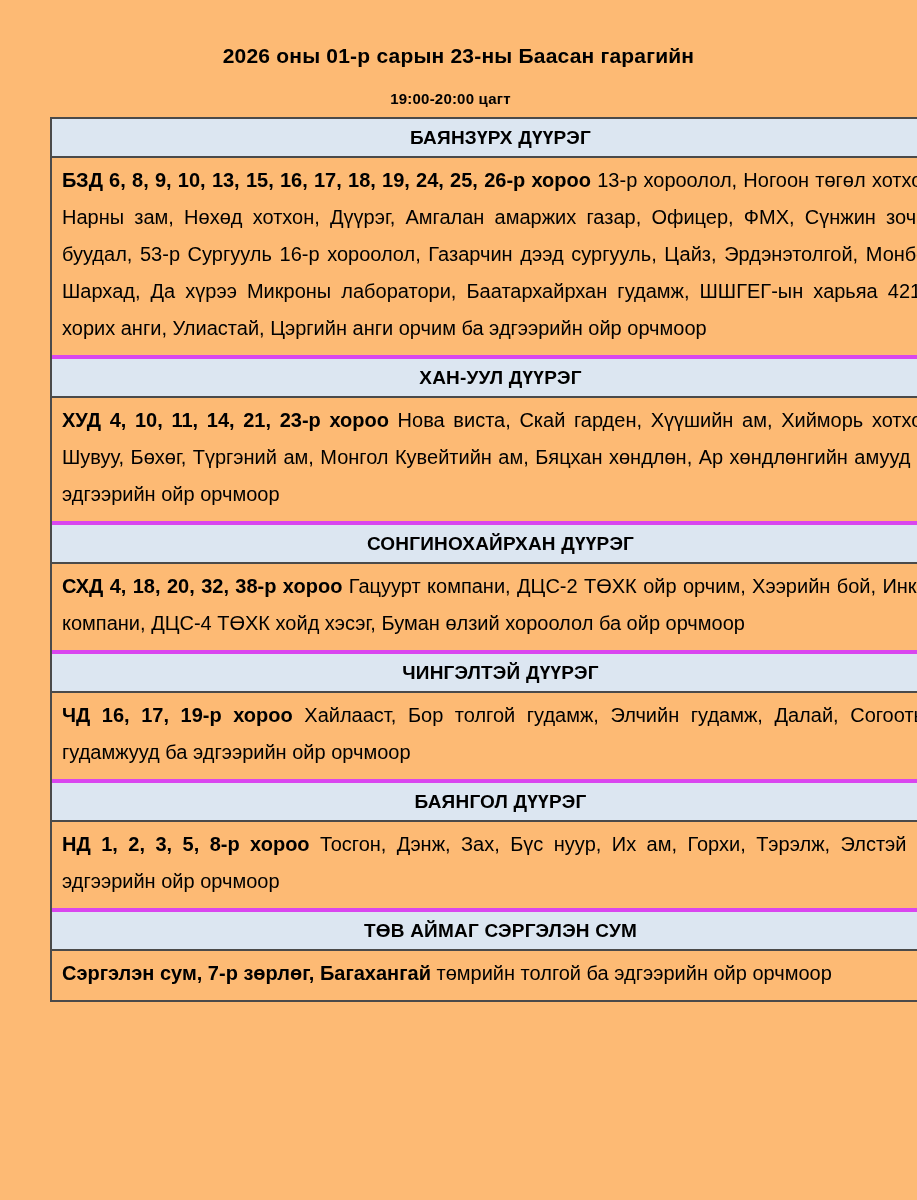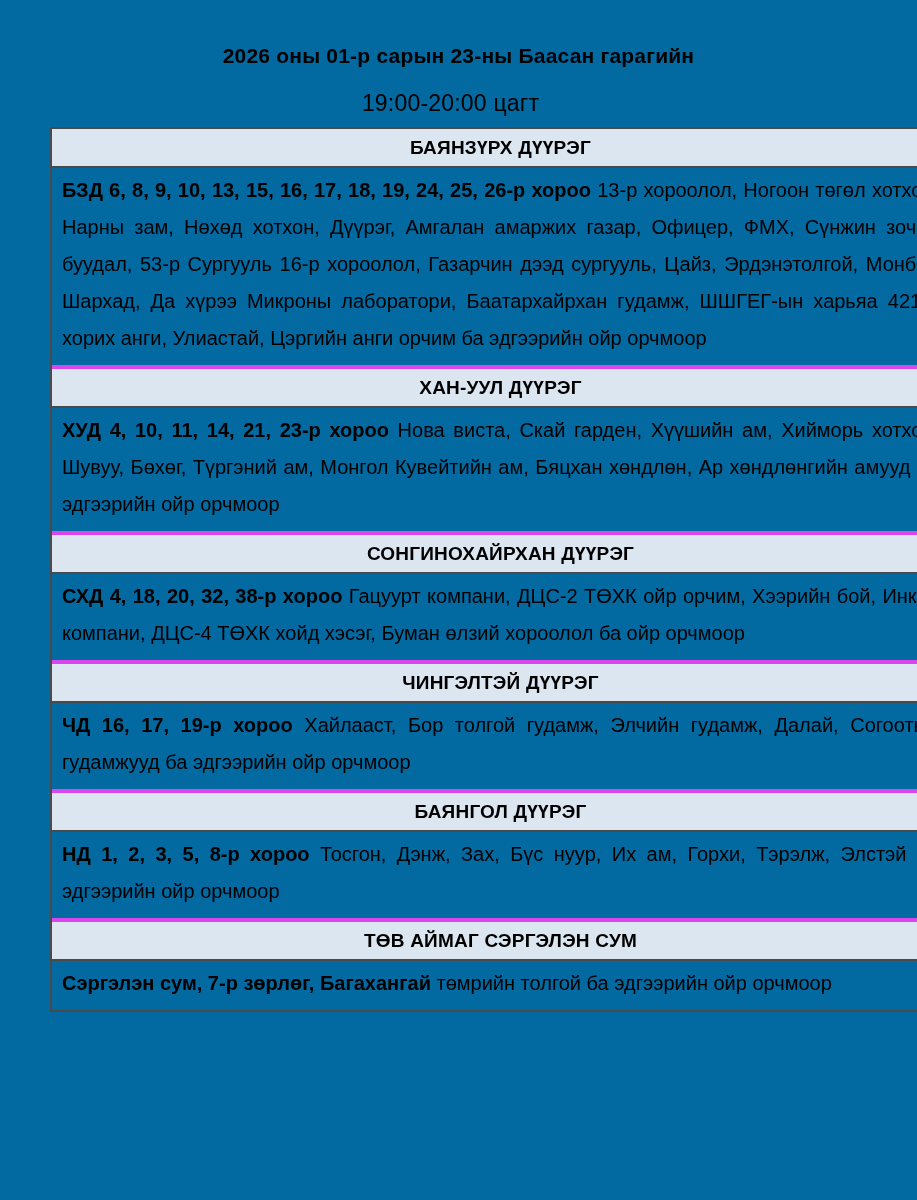--- a/index.html
+++ b/index.html
@@ -4,39 +4,39 @@
 <style>
   html, body {
     margin: 0;
     padding: 0;
     background: #ffffff;
   }
   .page {
     position: relative;
     width: 917px;
     height: 1200px;
-    background: #0369a1;
+    background: #fdba74;
     overflow: hidden;
     font-family: "Liberation Sans", sans-serif;
     color: #000000;
   }
   .titles {
     text-align: center;
     padding-top: 44px;
   }
   .title-line1 {
     margin: 0;
     font-size: 21px;
     font-weight: bold;
     letter-spacing: 0.2px;
   }
   .title-line2 {
     margin: 22px 16px 0 0;
-    font-size: 23px;
-    font-weight: normal;
+    font-size: 15px;
+    font-weight: bold;
     letter-spacing: 0.2px;
   }
   .schedule-table {
     margin: 10px 0 0 50px;
     width: 901px;
     border: 2px solid #4a4a4a;
     box-sizing: border-box;
   }
   .section .hdr {
     background: #dce6f1;

